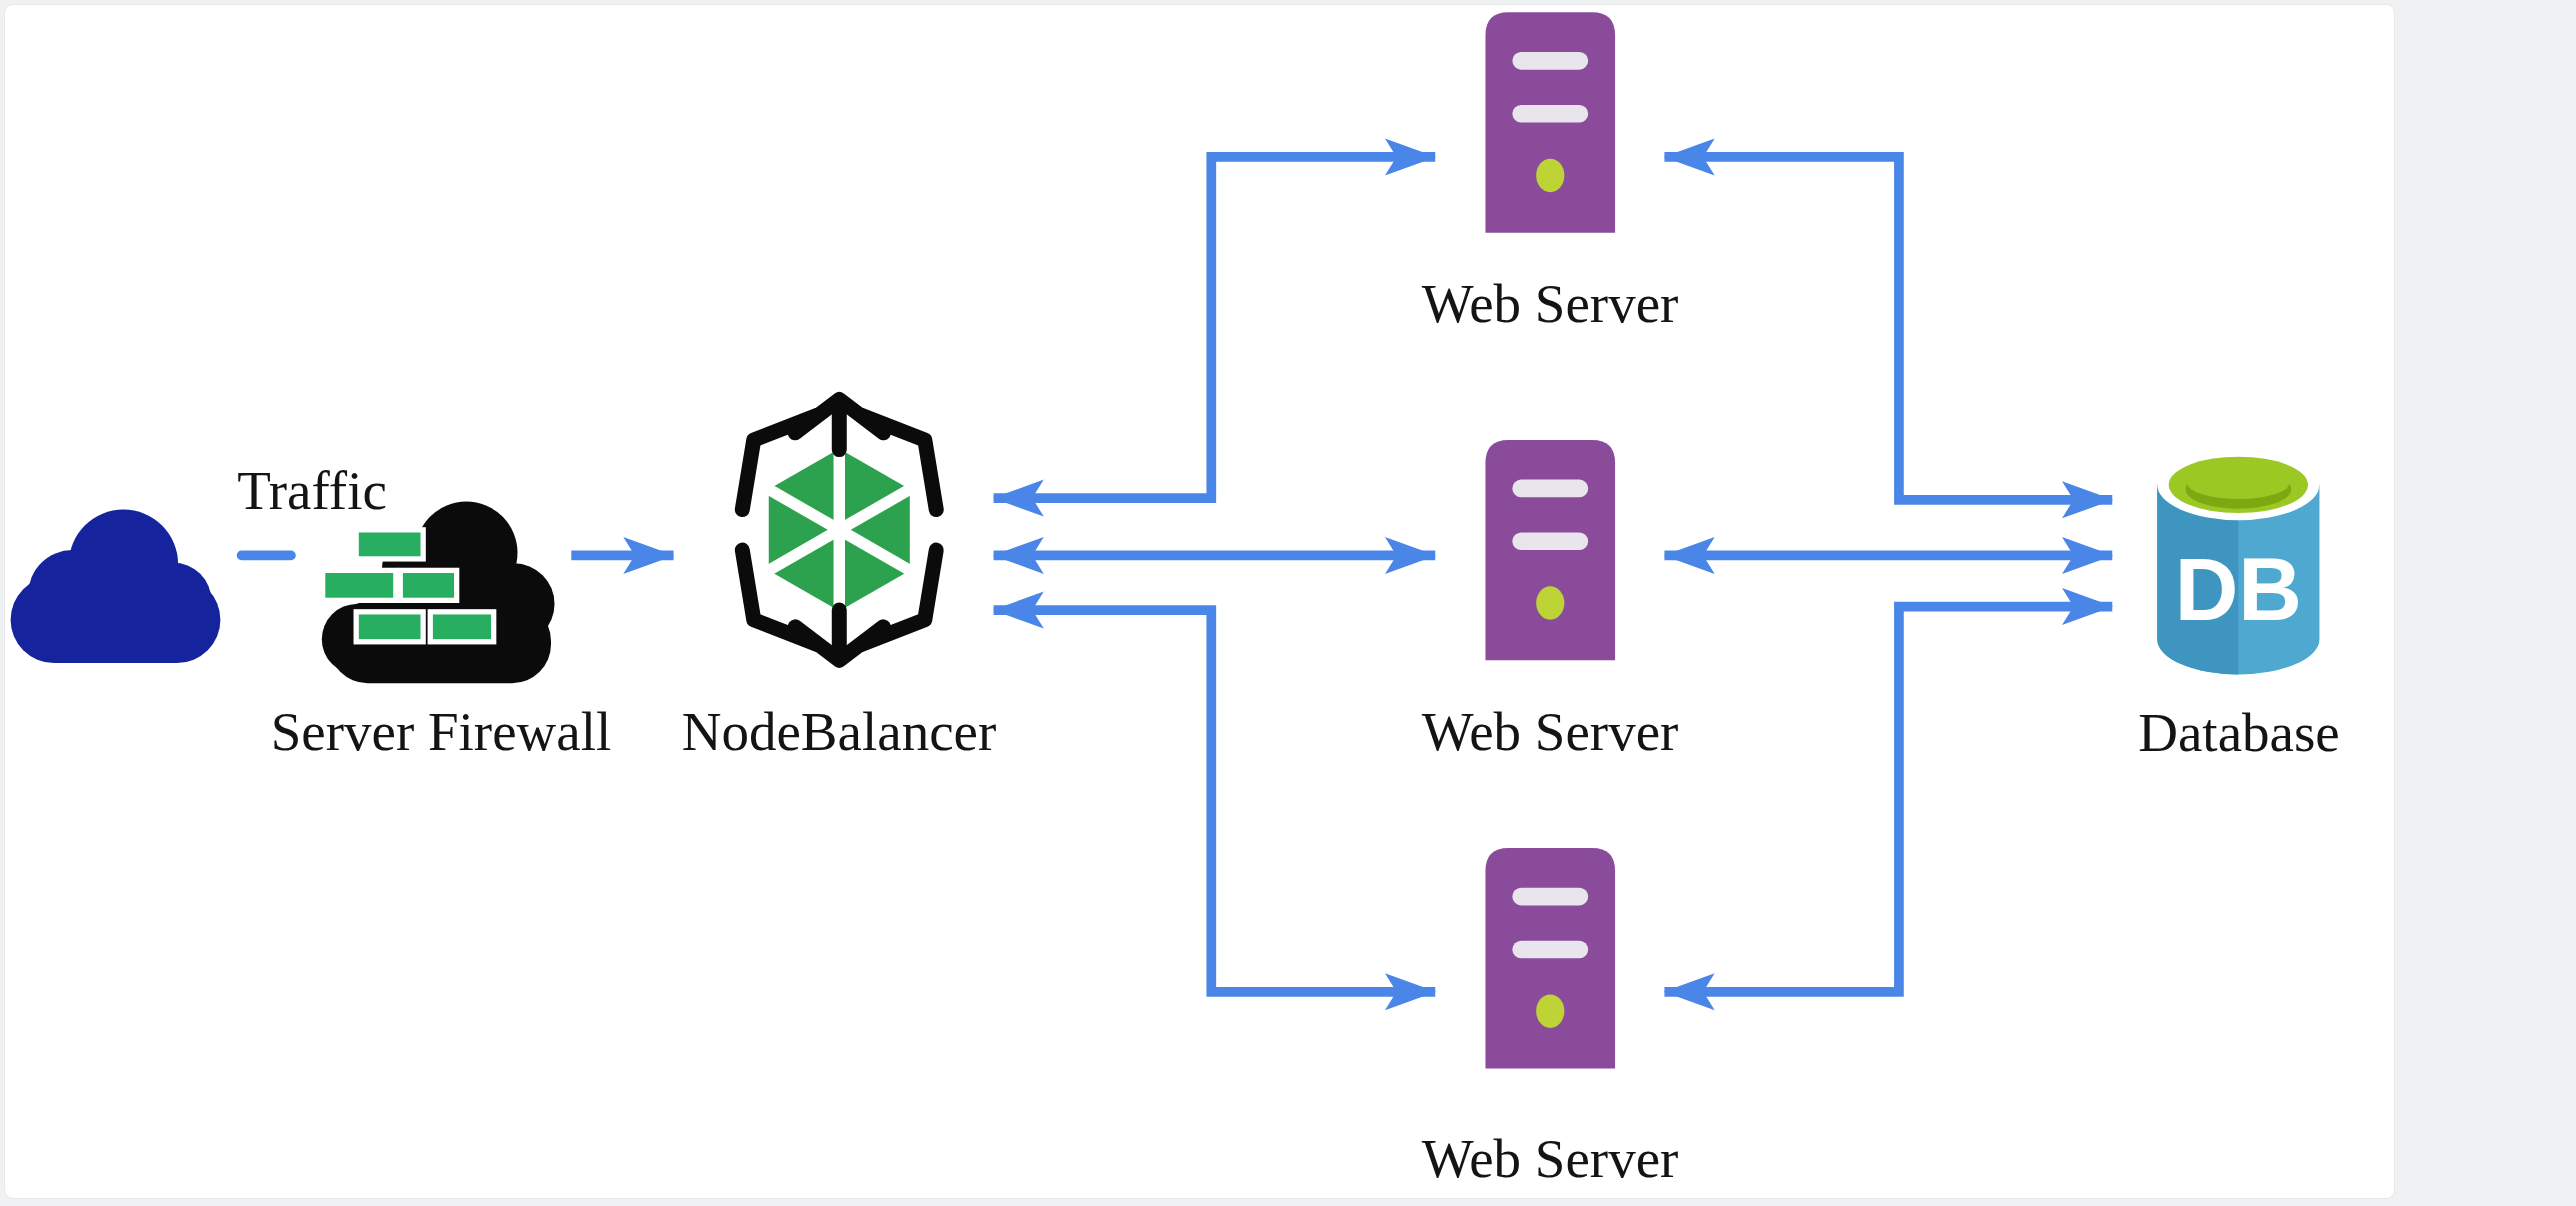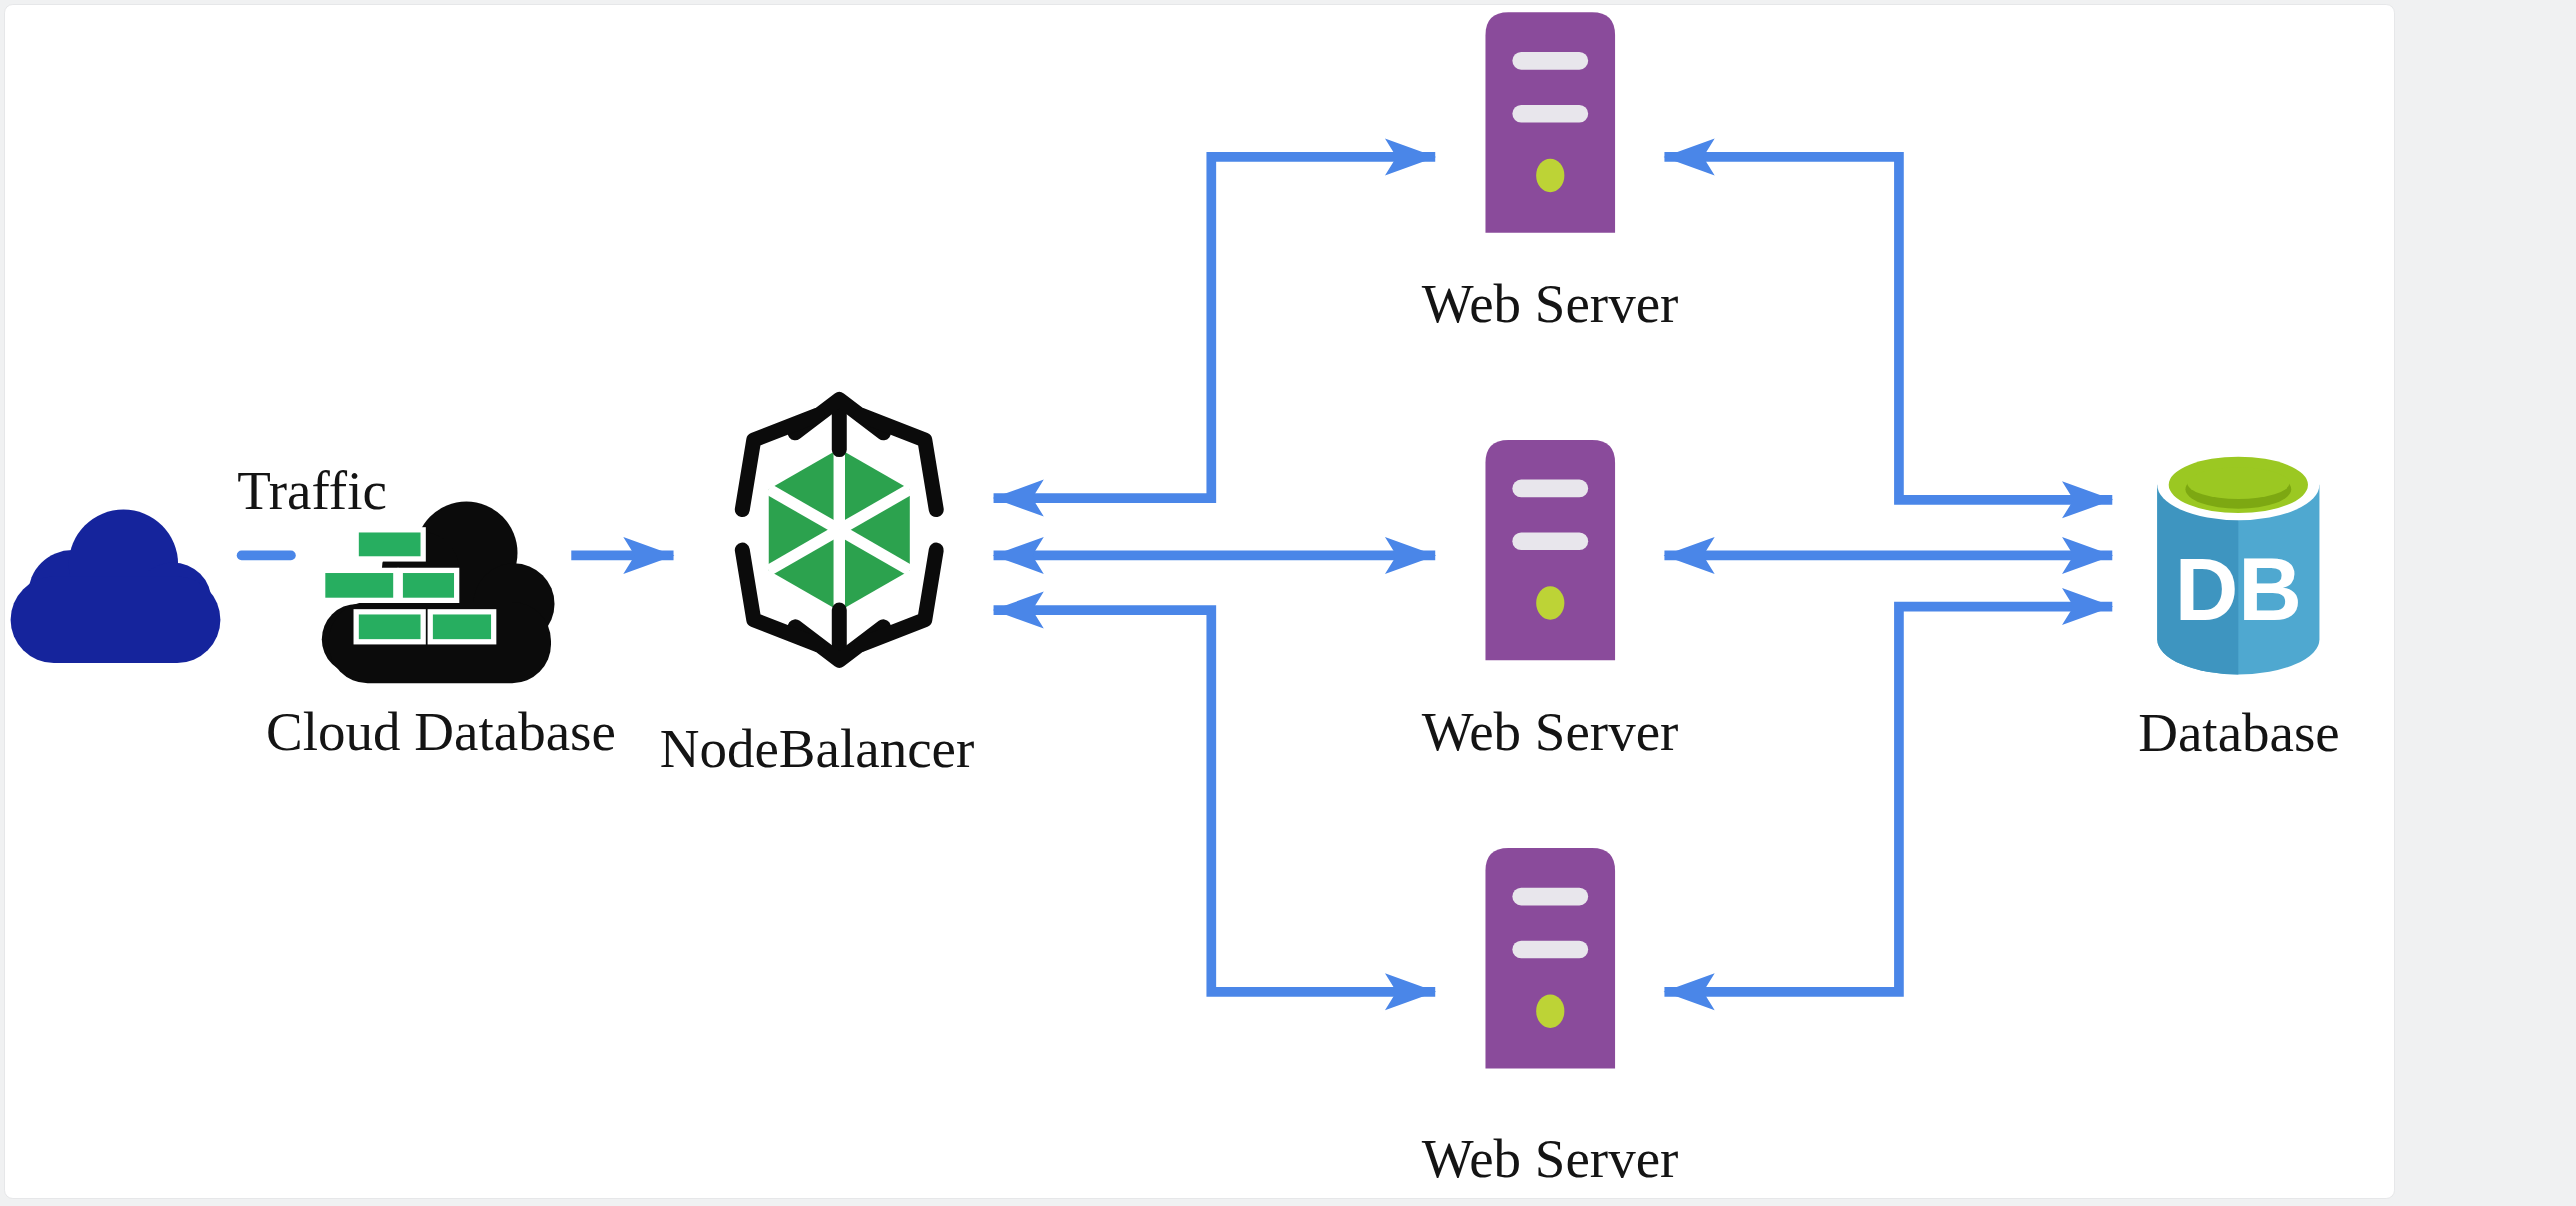--- a/index.html
+++ b/index.html
@@ -142,20 +142,20 @@
       <path d="M0,40 L0,215 A92,40 0 0,0 92,255 L92,60 Z" fill="#3e95c0"></path>
       <ellipse cx="92" cy="40" rx="92" ry="40" fill="#ffffff"></ellipse>
       <ellipse cx="92" cy="40" rx="79" ry="32" fill="#9bc822"></ellipse>
       <ellipse cx="92" cy="45" rx="60" ry="22" fill="#7da812"></ellipse>
       <ellipse cx="92" cy="38" rx="58" ry="18" fill="#9bc822"></ellipse>
       <text class="db-badge" x="92" y="193" text-anchor="middle">DB</text>
     </g>
   </svg>
 
   <div class="node-label" style="left:264px; top:491px;margin-left:48px;">Traffic</div>
-  <div class="node-label" style="left:441px; top:732px;">Cloud Database</div>
-  <div class="node-label" style="left:817px; top:732px;margin-top:17px;">NodeBalancer</div>
+  <div class="node-label" style="left:441px; top:732px;">Server Firewall</div>
+  <div class="node-label" style="left:839px; top:732px;">NodeBalancer</div>
   <div class="node-label" style="left:1550px; top:304px;">Web Server</div>
   <div class="node-label" style="left:1550px; top:732px;">Web Server</div>
   <div class="node-label" style="left:1550px; top:1159px;">Web Server</div>
   <div class="node-label" style="left:2239px; top:733px;">Database</div>
 </div>
 
 
 </body></html>

